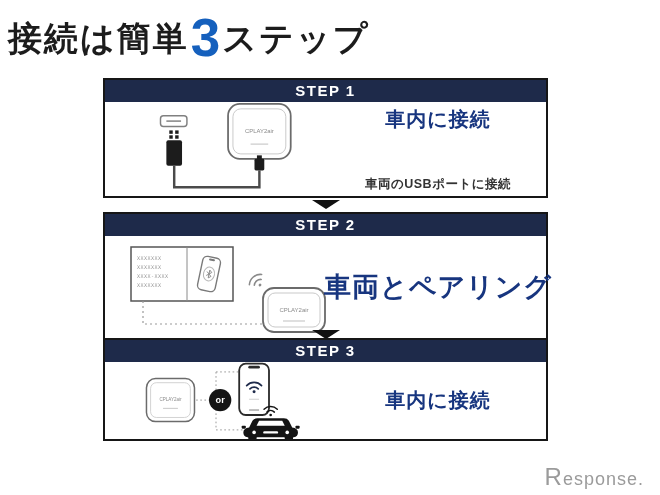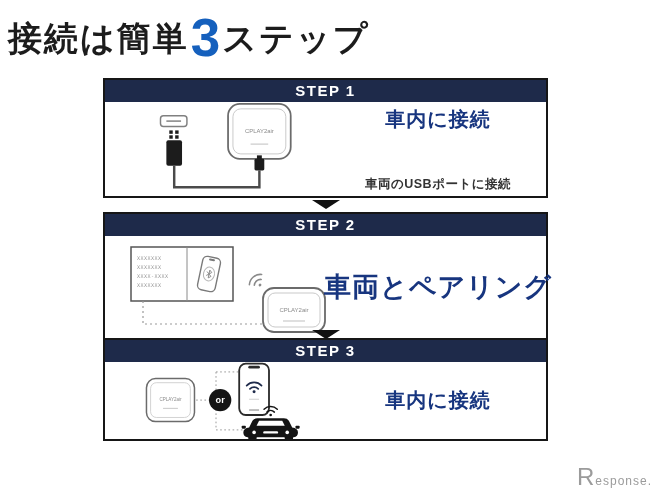--- a/index.html
+++ b/index.html
@@ -86,23 +86,23 @@
     width:0; height:0;
     border-left:14px solid transparent;
     border-right:14px solid transparent;
     border-top:9px solid #111111;
   }
   .down-arrow.a1 { top:200px; }
   .down-arrow.a2 { top:330px; }
 
   
   .watermark {
-    position:absolute; top:463px; right:8px;
+    position:absolute; top:463px; right:16px;
     color:#9b9b9b;
-    font-size:12px;
+    font-size:18px;
     letter-spacing:1px;
     font-weight:400;
   }
   .watermark::first-letter { font-size:24px; }
 
   svg text { font-family:"DejaVu Sans Mono", monospace; }
   svg .lbl { font-family:"Liberation Sans", sans-serif; }
 </style>
 </head>
 <body>

